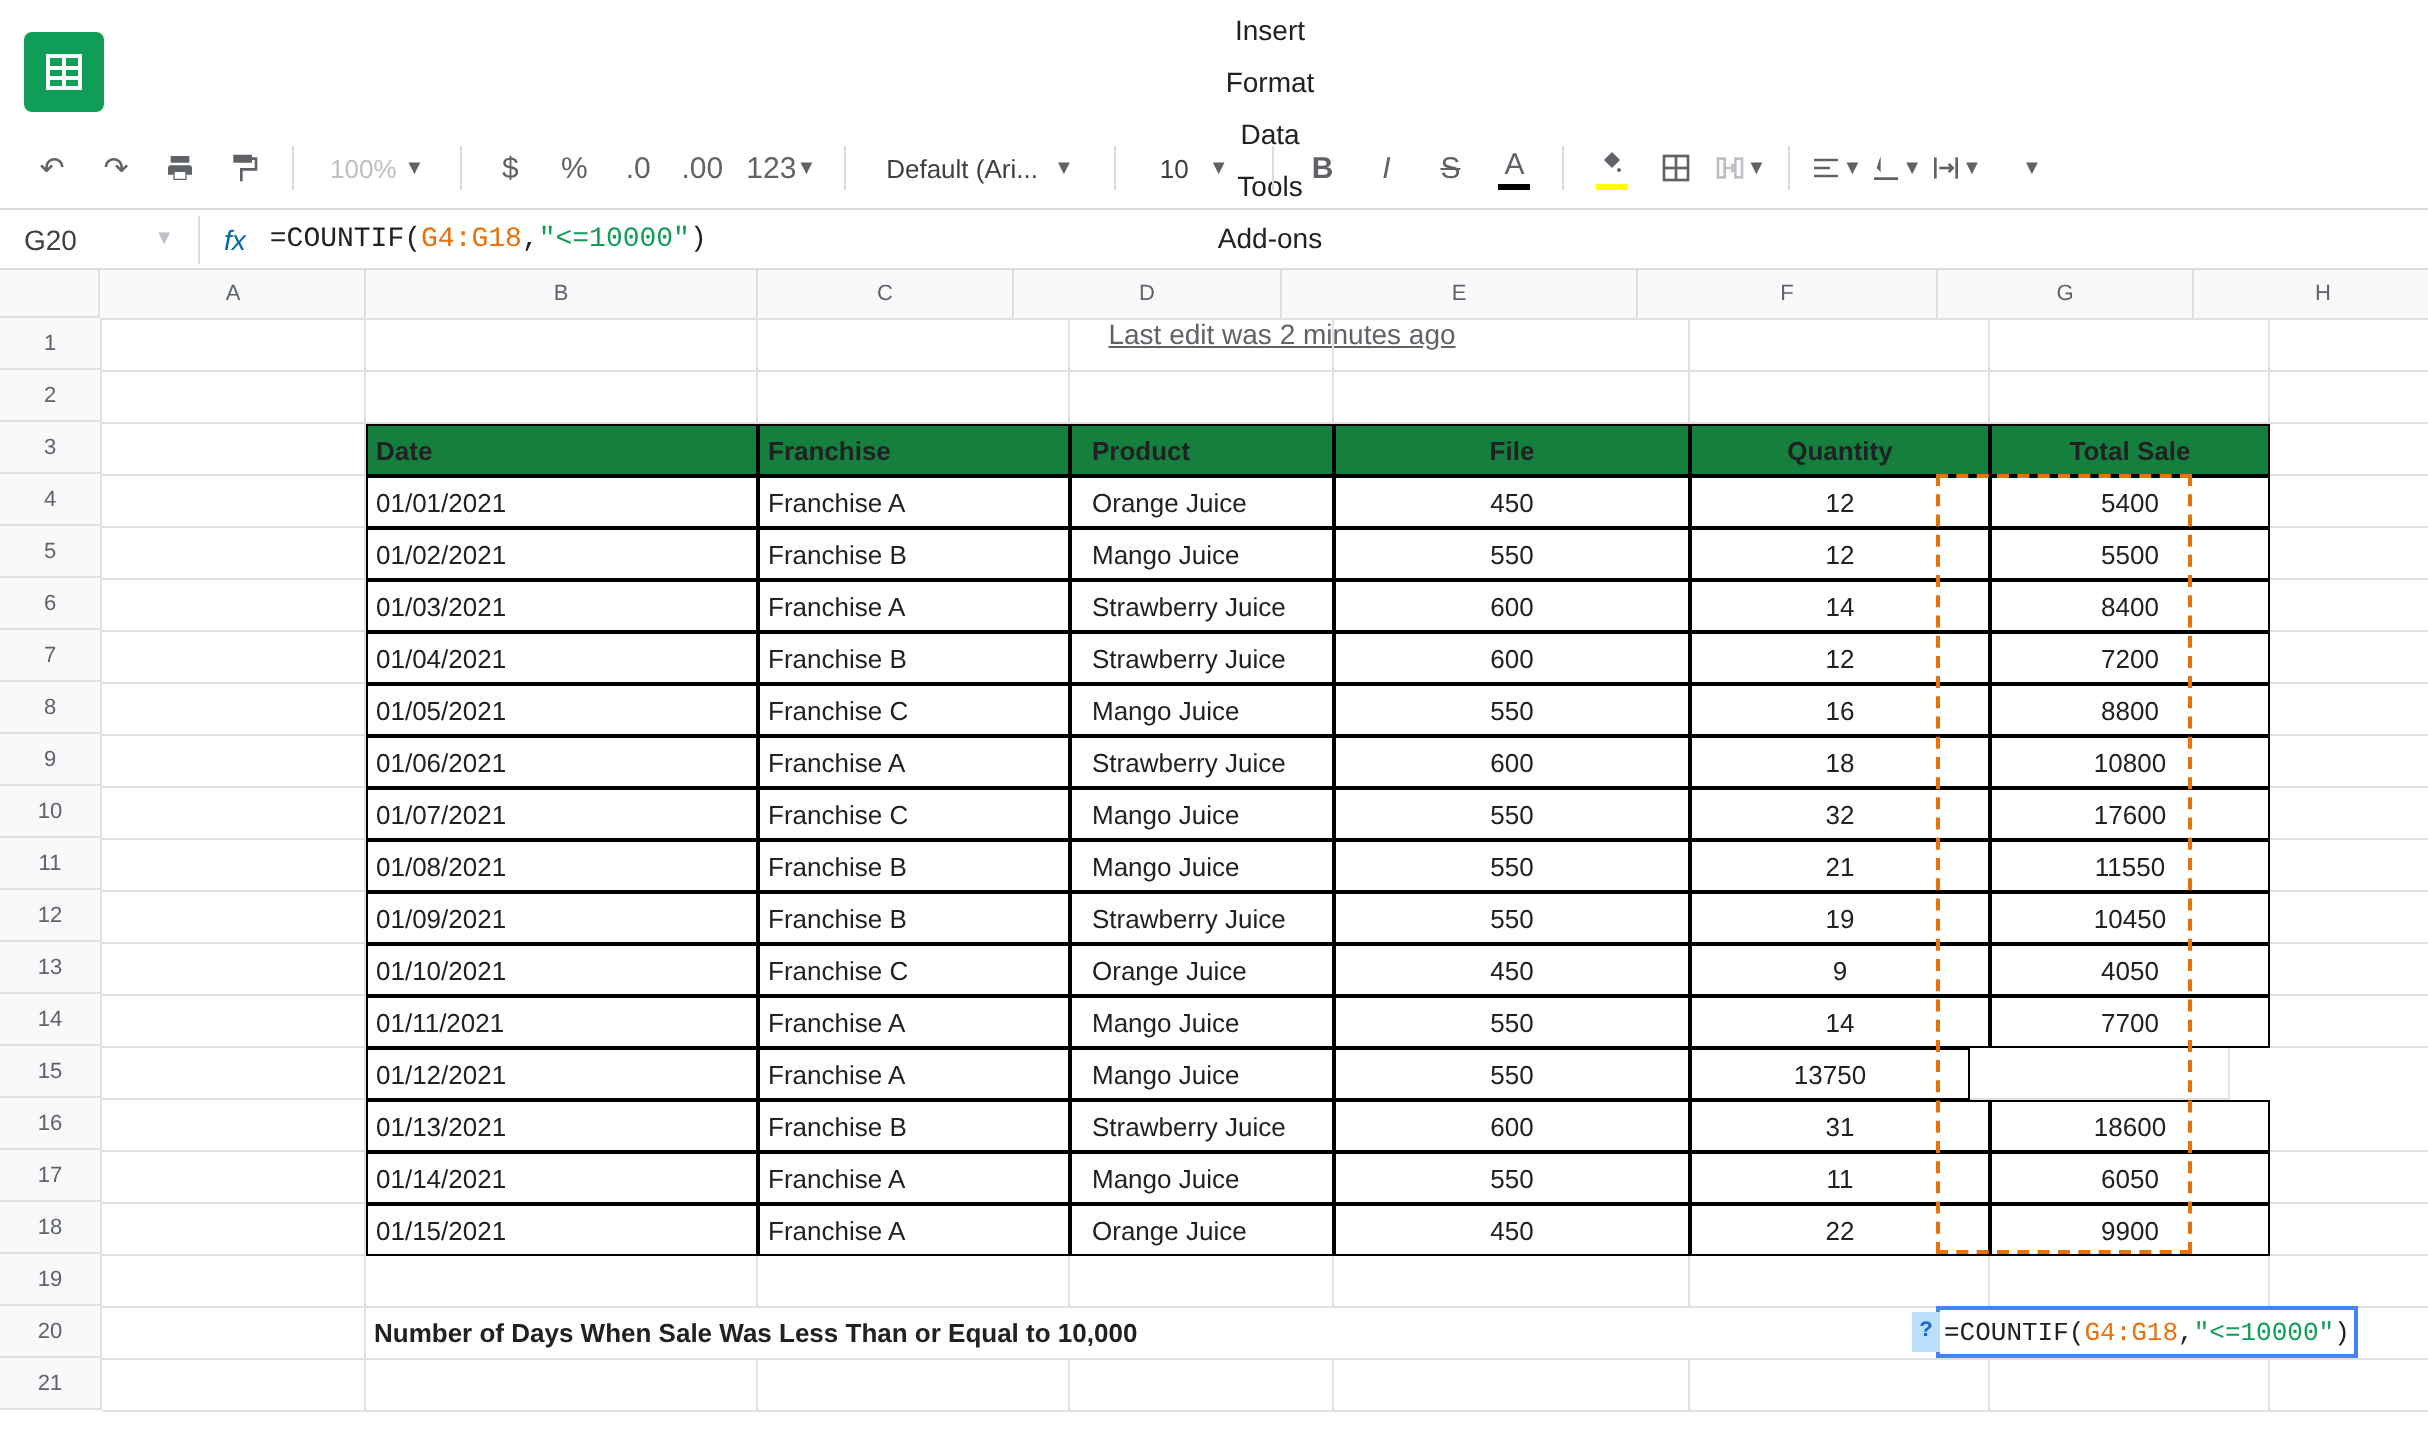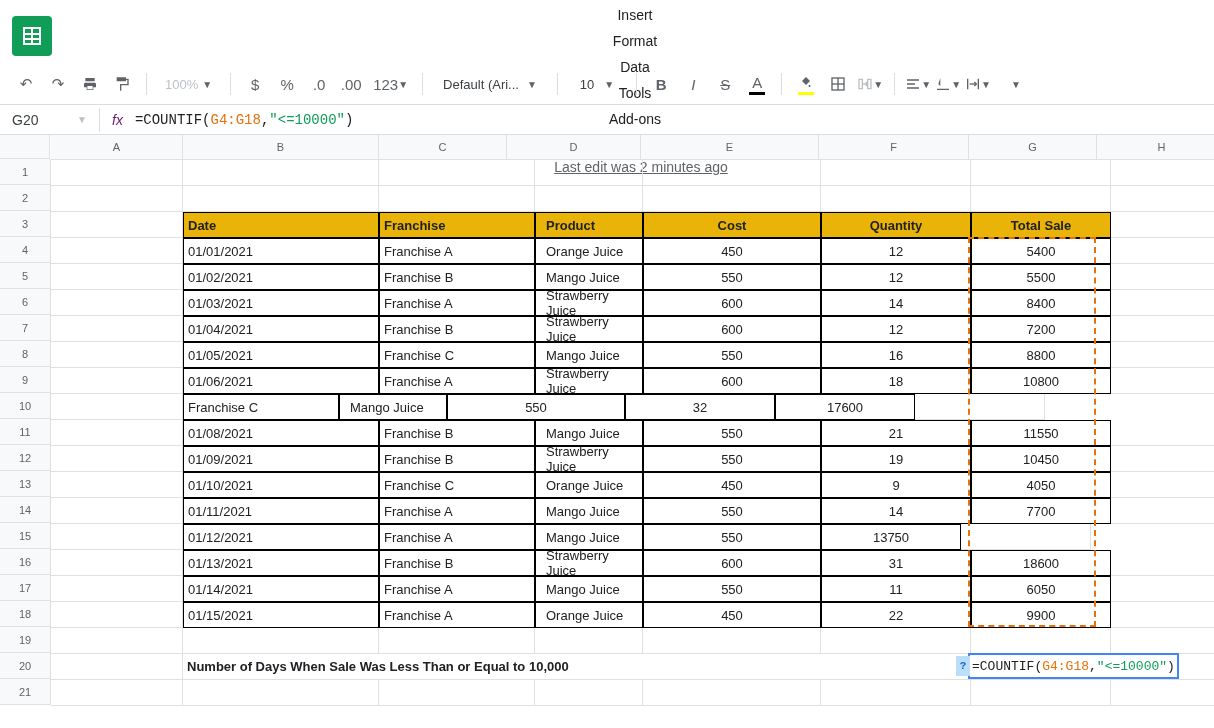--- a/index.html
+++ b/index.html
@@ -24,45 +24,45 @@
 .tb-fontsize { padding: 4px 12px; color: #3c4043; font-size: 13px; display:flex; align-items:center; gap:10px; }
 .tb-dd { color:#5f6368; font-size:10px; }
 .bold { font-weight:bold; }
 .italic { font-style:italic; }
 .strike { text-decoration:line-through; }
 .text-color { border-bottom: 3px solid #000; padding-bottom:1px; width:16px; text-align:center; font-weight:500;}
 .fill-color { border-bottom: 3px solid #ffff00; padding-bottom:1px; width:16px; text-align:center;}
 
 .formula-bar { display: flex; align-items: center; border-bottom: 1px solid #dadce0; height: 30px; }
 .name-box { width: 100px; padding: 4px 12px; font-size: 14px; color: #3c4043; border-right: 1px solid #dadce0; display:flex; align-items:center; justify-content:space-between;gap:18px; }
-.fx { padding: 4px 12px; color: #701a75; font-style: italic; font-size:14px; }
+.fx { padding: 4px 12px; color: #0369a1; font-style: italic; font-size:14px; }
 .formula-text { font-size: 14px; font-family: 'Courier New', monospace; }
 .formula-text .fn { color: #202124; }
 .formula-text .range { color: #e8710a; }
 .formula-text .str { color: #0f9d58; }
 .row-headers { background: #f8f9fa; border-right: 1px solid #e0e0e0; }
 .col-headers { background: #f8f9fa; border-bottom: 1px solid #e0e0e0; display:flex; }
 .corner { width: 50px; height: 24px; background: #f8f9fa; border-right: 1px solid #e0e0e0; border-bottom: 1px solid #e0e0e0; }
 .ch { height: 24px; border-right: 1px solid #e0e0e0; display:flex; align-items:center; justify-content:center; color:#5f6368; font-size:11px; }
 .rh { width: 50px; height: 26px; border-bottom: 1px solid #e0e0e0; display:flex; align-items:center; justify-content:center; color:#5f6368; font-size:11px; }
 
 .cells-area { position: relative; }
 .grid-row { display: flex; height: 26px; }
 .cell { border-right: 1px solid #e0e0e0; border-bottom: 1px solid #e0e0e0; display:flex; align-items:center; padding: 0 4px; font-size:13px; }
 
 .c-A { width: 132px; }
 .c-B { width: 196px; }
 .c-C { width: 156px; }
-.c-D { width: 108px; padding-left: 10px; }
+.c-D { width: 132px; padding-left: 10px; }
 .c-E { width: 178px; }
 .c-F { width: 150px; }
 .c-G { width: 140px; }
 .c-H { width: 130px; }
 
-.data-header { background: #eab308; font-weight: bold; border: 1px solid #000 !important; }
+.data-header { background: #15803d; font-weight: bold; border: 1px solid #000 !important; }
 .data-cell { border: 1px solid #000 !important; }
 .center { justify-content: center; }
 
 .sel-range { border: 2px dashed #e8710a; position: absolute; pointer-events: none; }
 .formula-editor { position: absolute; border: 2px solid #4285f4; background: #fff; font-family: 'Courier New', monospace; font-size: 13px; display:flex; align-items:center; }
 .help-badge { background: #bbdefb; color: #1967d2; width:14px; height:20px; display:flex; align-items:center; justify-content:center; font-size:11px; font-weight:bold; margin-left:-16px; }
 
 .cells-container { display:flex; }
 </style>
 </head>
@@ -266,21 +266,21 @@
           <div class="cell c-E"></div>
           <div class="cell c-F"></div>
           <div class="cell c-G"></div>
           <div class="cell c-H"></div>
         </div>
         <div class="grid-row">
           <div class="cell c-A"></div>
           <div class="cell c-B data-header">Date</div>
           <div class="cell c-C data-header">Franchise</div>
           <div class="cell c-D data-header">Product</div>
-          <div class="cell c-E data-header center">Cost</div>
+          <div class="cell c-E data-header center">File</div>
           <div class="cell c-F data-header center">Quantity</div>
           <div class="cell c-G data-header center">Total Sale</div>
           <div class="cell c-H"></div>
         </div>
         <div class="grid-row">
           <div class="cell c-A"></div>
           <div class="cell c-B data-cell">01/01/2021</div>
           <div class="cell c-C data-cell">Franchise A</div>
           <div class="cell c-D data-cell">Orange Juice</div>
           <div class="cell c-E data-cell center">450</div>
@@ -333,20 +333,21 @@
           <div class="cell c-B data-cell">01/06/2021</div>
           <div class="cell c-C data-cell">Franchise A</div>
           <div class="cell c-D data-cell">Strawberry Juice</div>
           <div class="cell c-E data-cell center">600</div>
           <div class="cell c-F data-cell center">18</div>
           <div class="cell c-G data-cell center">10800</div>
           <div class="cell c-H"></div>
         </div>
         <div class="grid-row">
           <div class="cell c-A"></div>
+          <div class="cell c-B data-cell">01/07/2021</div>
           <div class="cell c-C data-cell">Franchise C</div>
           <div class="cell c-D data-cell">Mango Juice</div>
           <div class="cell c-E data-cell center">550</div>
           <div class="cell c-F data-cell center">32</div>
           <div class="cell c-G data-cell center">17600</div>
           <div class="cell c-H"></div>
         </div>
         <div class="grid-row">
           <div class="cell c-A"></div>
           <div class="cell c-B data-cell">01/08/2021</div>

